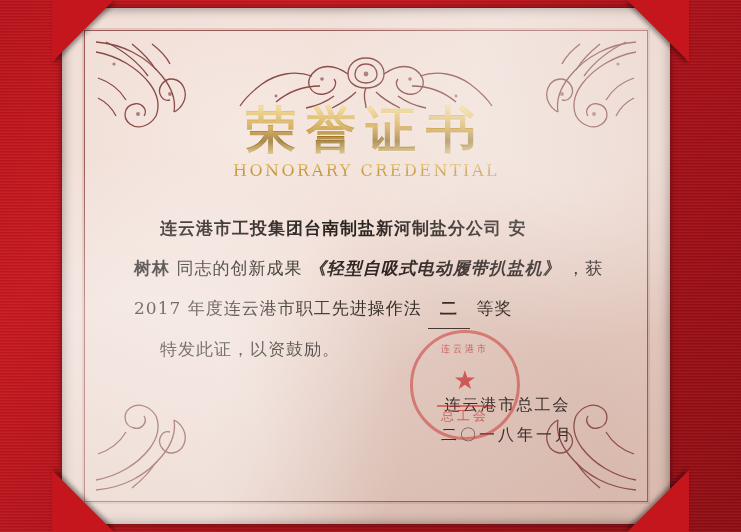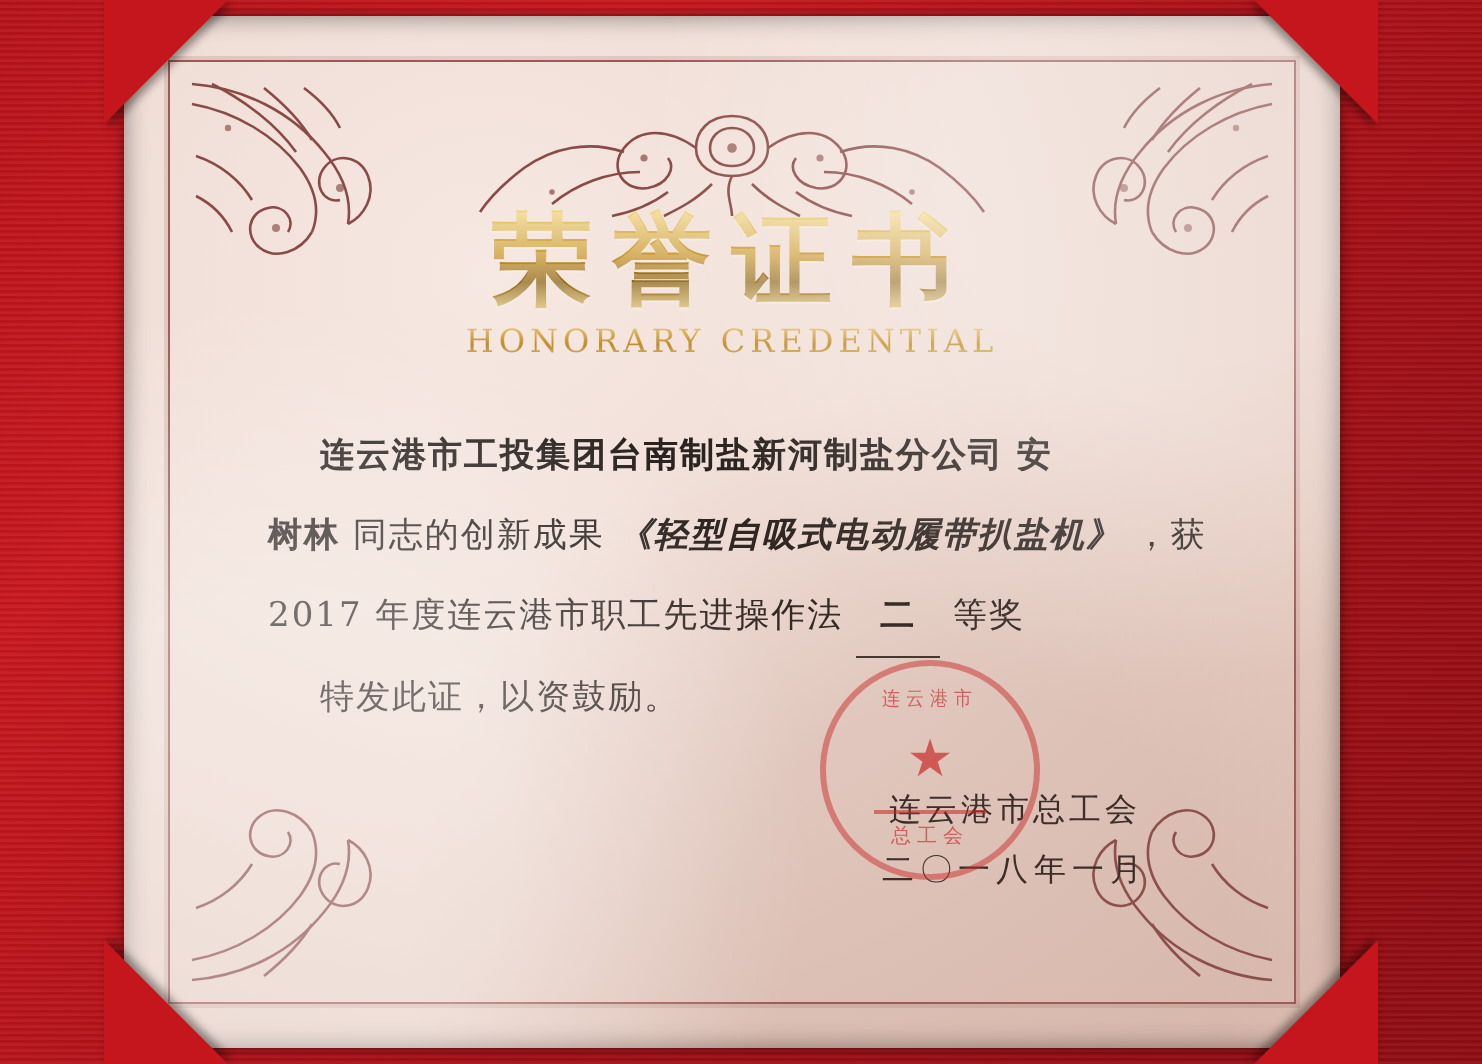--- a/index.html
+++ b/index.html
@@ -226,21 +226,21 @@
     position: absolute;
     top: 10px;
     font-size: 9px;
     letter-spacing: 3px;
     white-space: nowrap;
     transform: scaleY(1.1);
   }
   #seal-text-bottom {
     position: absolute;
     bottom: 12px;
-    font-size: 10px;
+    font-size: 13px;
     letter-spacing: 3px;
     white-space: nowrap;
   }
   #seal-bar {
     position: absolute;
     bottom: 30px;
     width: 56px;
     height: 2px;
     background: rgba(198,35,35,0.7);
   }

